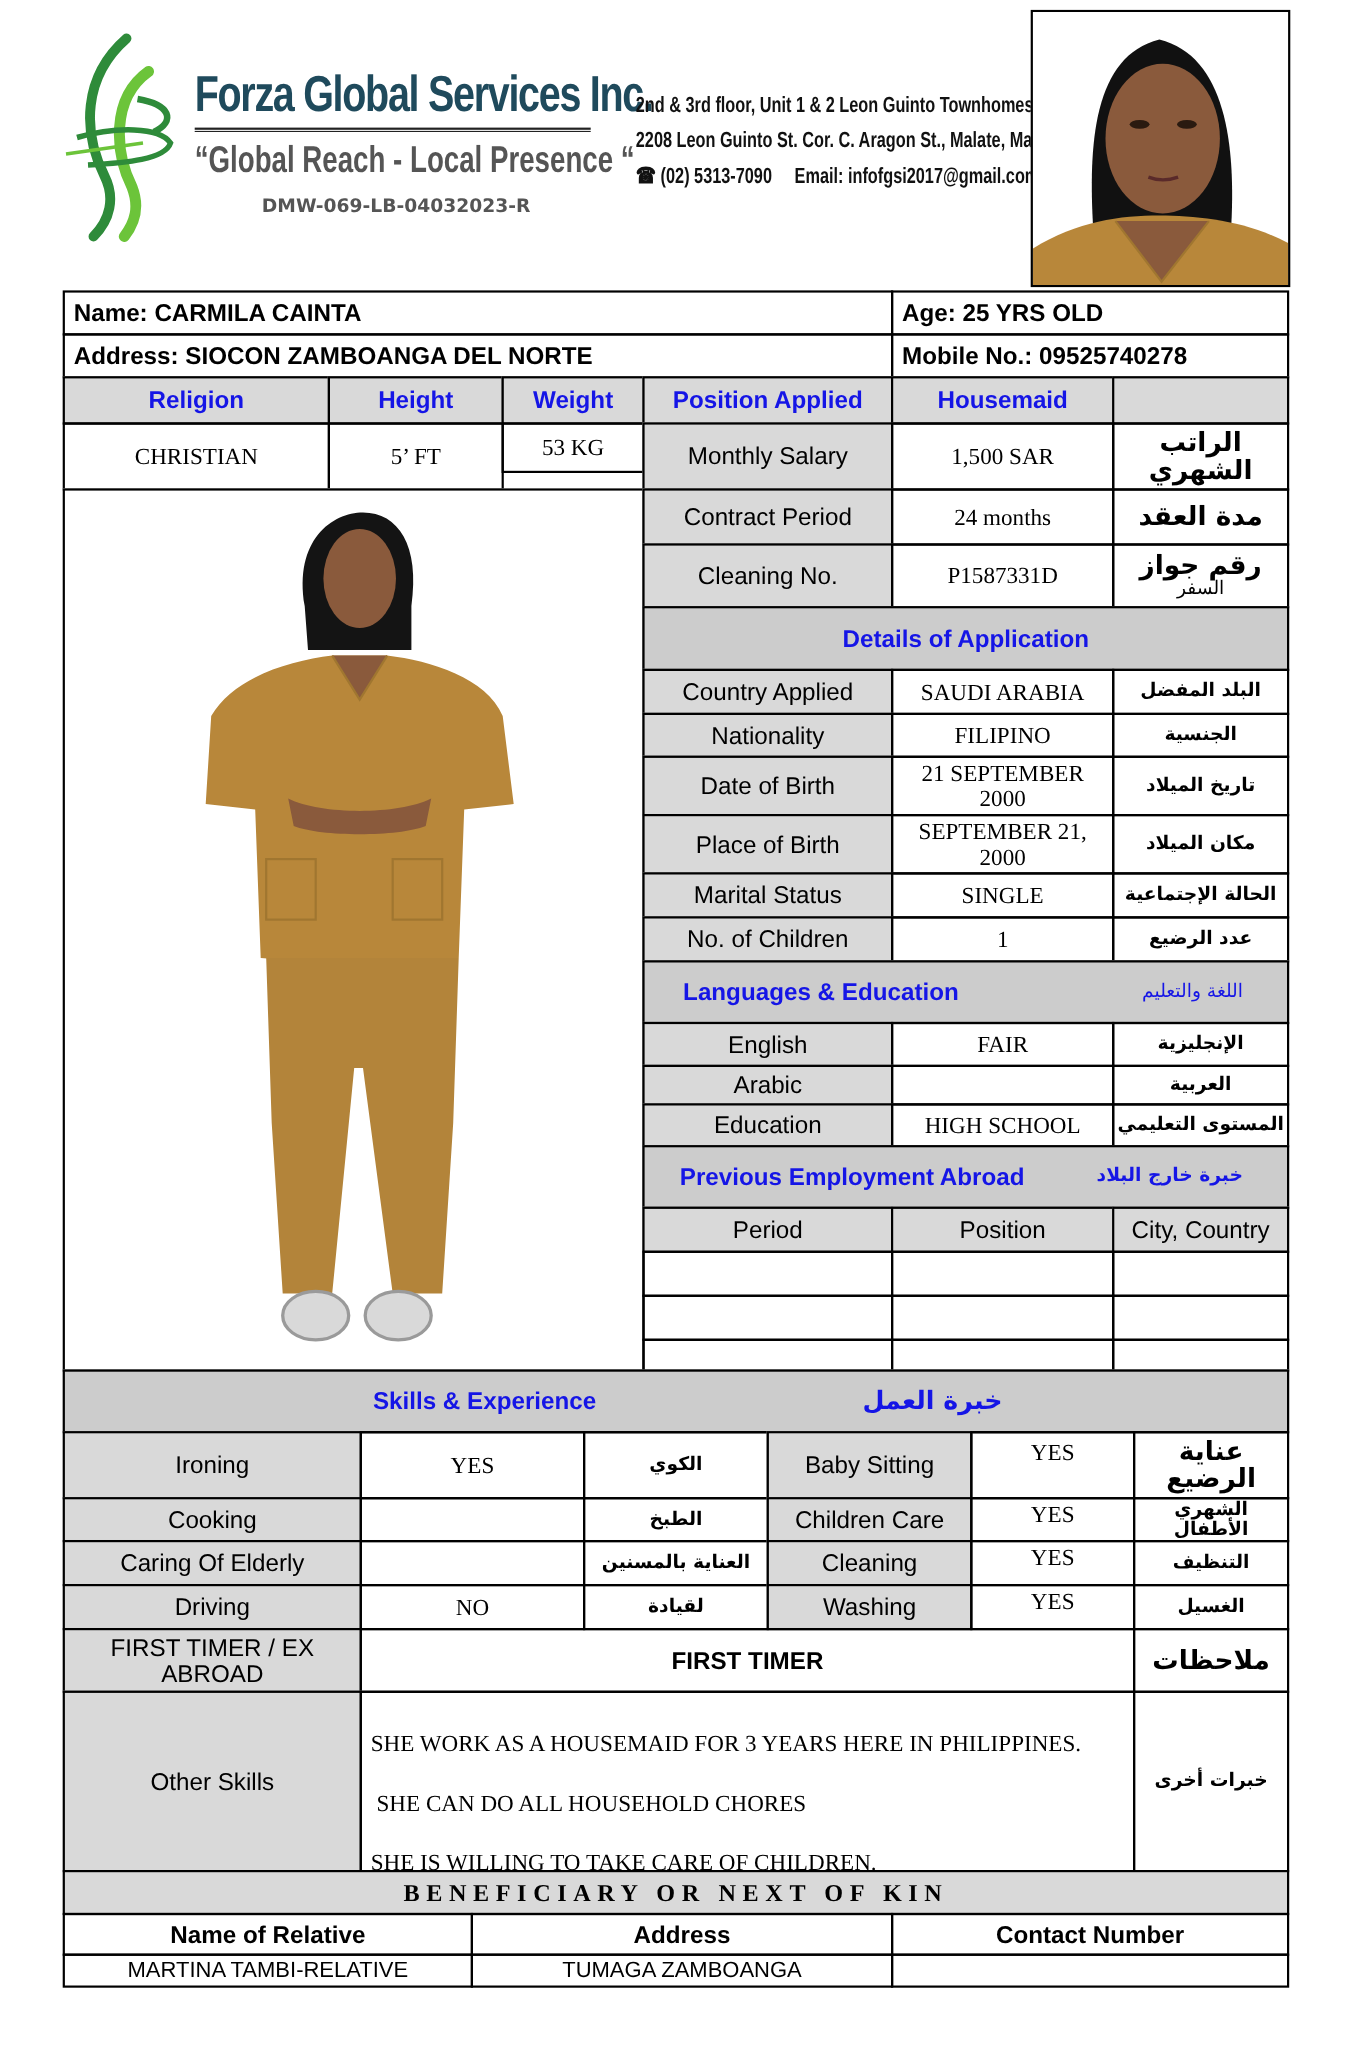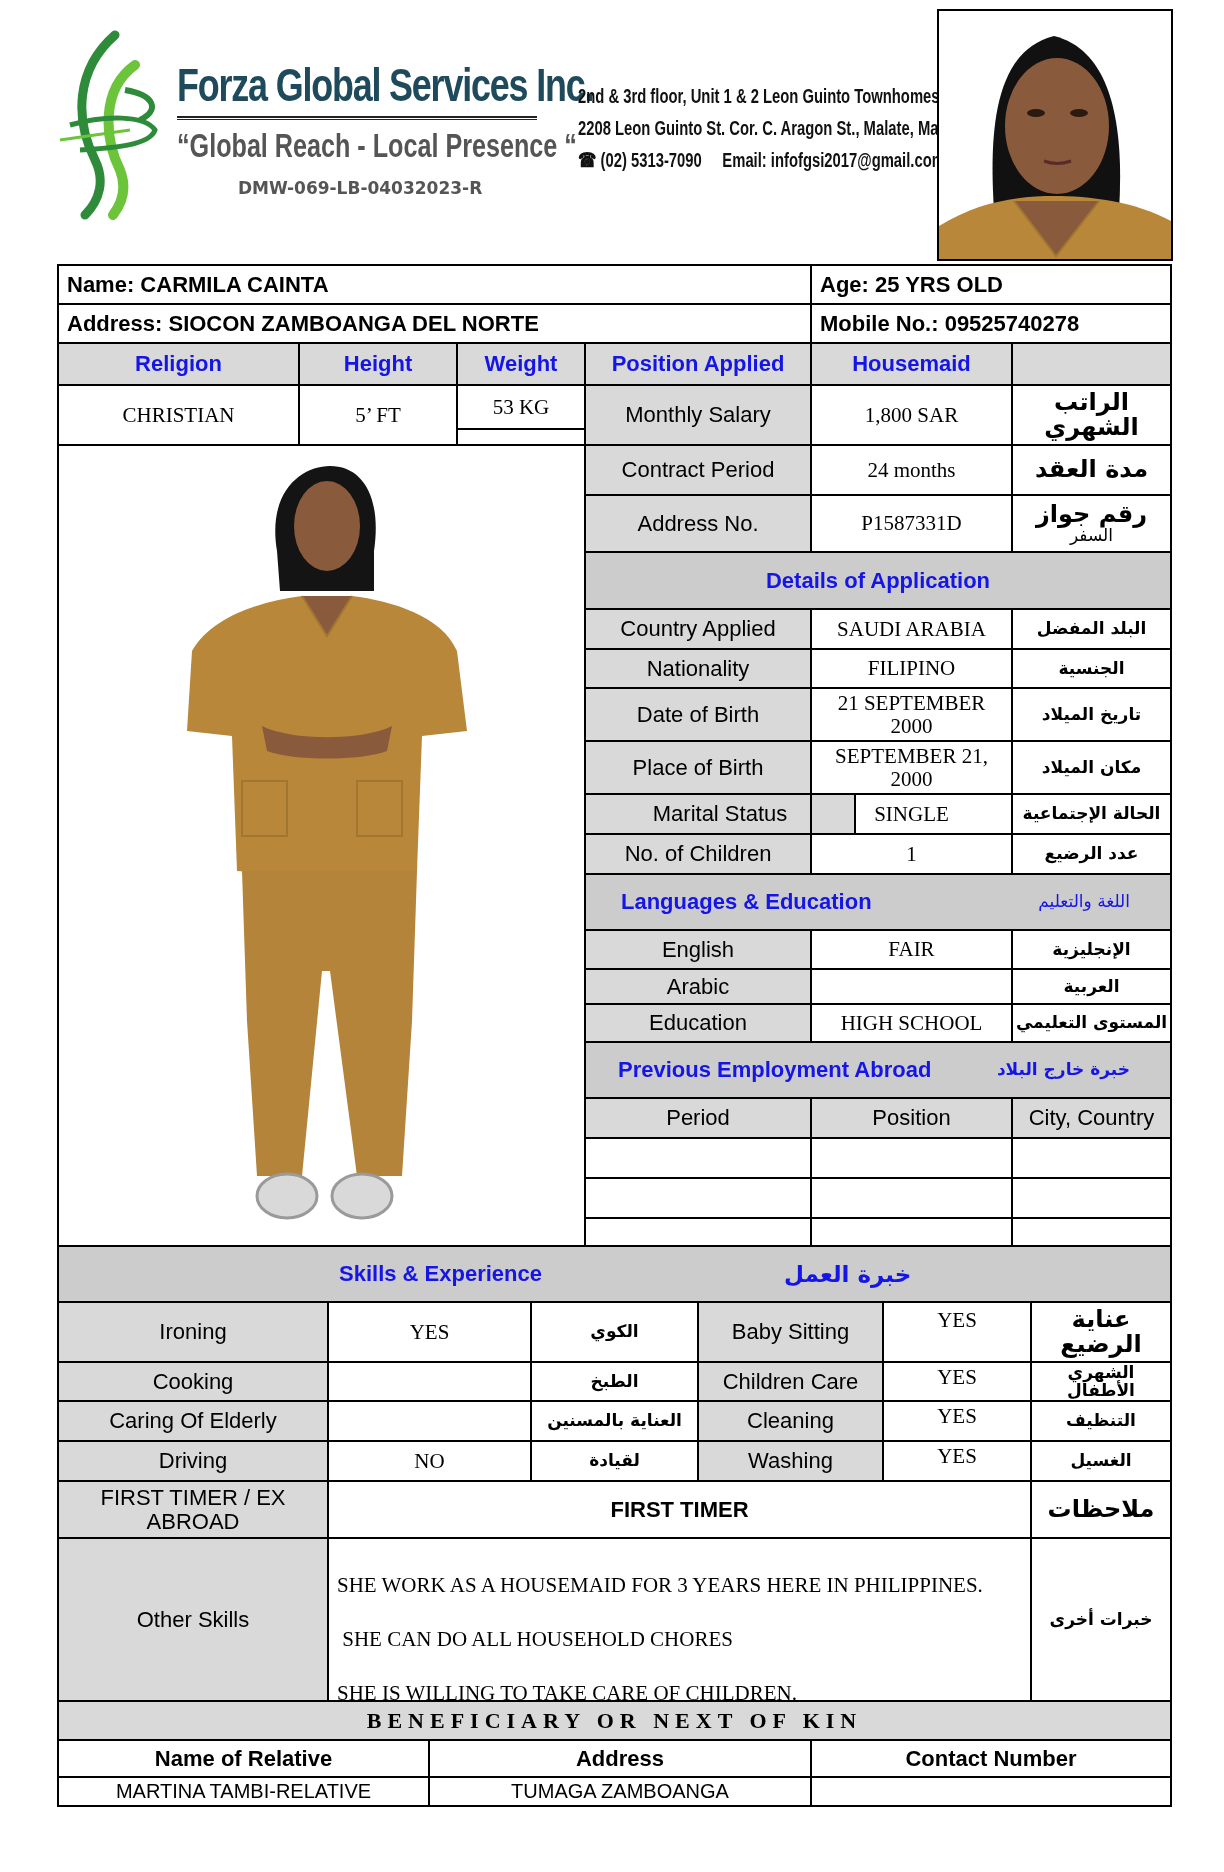--- a/index.html
+++ b/index.html
@@ -77,21 +77,21 @@
 <div class="cell grey sans bold blue" style="left:298px;top:342px;width:160px;height:44px;">Height</div>
 <div class="cell grey sans bold blue" style="left:456px;top:342px;width:130px;height:44px;">Weight</div>
 <div class="cell grey sans bold blue" style="left:584px;top:342px;width:228px;height:44px;">Position Applied</div>
 <div class="cell grey sans bold blue" style="left:810px;top:342px;width:203px;height:44px;">Housemaid</div>
 <div class="cell grey" style="left:1011px;top:342px;width:161px;height:44px;"></div>
 
 <div class="cell serif" style="left:57px;top:384px;width:243px;height:62px;">CHRISTIAN</div>
 <div class="cell serif" style="left:298px;top:384px;width:160px;height:62px;">5’ FT</div>
 <div class="cell serif" style="left:456px;top:384px;width:130px;height:46px;">53 KG</div>
 <div class="cell grey sans" style="left:584px;top:384px;width:228px;height:62px;">Monthly Salary</div>
-<div class="cell serif" style="left:810px;top:384px;width:203px;height:62px;">1,800 SAR</div>
+<div class="cell serif" style="left:810px;top:384px;width:203px;height:62px;">1,500 SAR</div>
 <div class="cell ar ar-lg" style="left:1011px;top:384px;width:161px;height:62px;padding:0 20px;">الراتب الشهري</div>
 
 <div class="cell" style="left:57px;top:444px;width:529px;height:803px;background:#fff;">
   <svg width="520" height="790" viewBox="0 0 520 790">
     <path d="M215 100 C205 40 240 15 268 15 C300 15 320 45 312 100 L312 140 L218 140 Z" fill="#141414"></path>
     <ellipse cx="265" cy="75" rx="33" ry="45" fill="#8a5a3c"></ellipse>
     <path d="M130 200 C150 165 200 150 240 145 L290 145 C330 150 380 165 395 200 L405 280 L360 285 L355 420 L240 425 L175 420 L170 285 L125 280 Z" fill="#b8873a"></path>
     <path d="M240 145 L265 185 L290 145" fill="#8a5a3c" stroke="#a07630" stroke-width="2"></path>
     <path d="M180 420 L355 420 L350 570 L340 725 L295 725 L268 520 L260 520 L240 725 L195 725 L185 570 Z" fill="#b3843a"></path>
     <path d="M200 275 C230 290 300 290 330 275 L325 300 C300 310 230 310 205 300 Z" fill="#8a5a3c"></path>
@@ -99,21 +99,21 @@
     <ellipse cx="300" cy="745" rx="30" ry="22" fill="#d9d9d9" stroke="#9a9a9a" stroke-width="3"></ellipse>
     <rect x="180" y="330" width="45" height="55" fill="none" stroke="#a07630" stroke-width="2"></rect>
     <rect x="295" y="330" width="45" height="55" fill="none" stroke="#a07630" stroke-width="2"></rect>
   </svg>
 </div>
 
 <div class="cell grey sans" style="left:584px;top:444px;width:228px;height:52px;">Contract Period</div>
 <div class="cell serif" style="left:810px;top:444px;width:203px;height:52px;">24 months</div>
 <div class="cell ar ar-lg" style="left:1011px;top:444px;width:161px;height:52px;">مدة العقد</div>
 
-<div class="cell grey sans" style="left:584px;top:494px;width:228px;height:59px;">Address No.</div>
+<div class="cell grey sans" style="left:584px;top:494px;width:228px;height:59px;">Cleaning No.</div>
 <div class="cell serif" style="left:810px;top:494px;width:203px;height:59px;">P1587331D</div>
 <div class="cell" style="left:1011px;top:494px;width:161px;height:59px;flex-direction:column;">
   <span class="ar ar-lg">رقم جواز</span>
   <span class="ar ar-sm" style="font-weight:normal;">السفر</span>
 </div>
 
 <div class="cell dgrey sans bold blue" style="left:584px;top:551px;width:588px;height:59px;">Details of Application</div>
 
 <div class="cell grey sans" style="left:584px;top:608px;width:228px;height:42px;">Country Applied</div>
 <div class="cell serif" style="left:810px;top:608px;width:203px;height:42px;">SAUDI ARABIA</div>
@@ -124,21 +124,21 @@
 <div class="cell ar ar-sm" style="left:1011px;top:648px;width:161px;height:41px;">الجنسية</div>
 
 <div class="cell grey sans" style="left:584px;top:687px;width:228px;height:55px;">Date of Birth</div>
 <div class="cell serif" style="left:810px;top:687px;width:203px;height:55px;padding:0 14px;">21 SEPTEMBER 2000</div>
 <div class="cell ar ar-sm" style="left:1011px;top:687px;width:161px;height:55px;">تاريخ الميلاد</div>
 
 <div class="cell grey sans" style="left:584px;top:740px;width:228px;height:55px;">Place of Birth</div>
 <div class="cell serif" style="left:810px;top:740px;width:203px;height:55px;padding:0 14px;">SEPTEMBER 21, 2000</div>
 <div class="cell ar ar-sm" style="left:1011px;top:740px;width:161px;height:55px;">مكان الميلاد</div>
 
-<div class="cell grey sans" style="left:584px;top:793px;width:272px;height:42px;">Marital Status</div>
+<div class="cell grey sans" style="left:584px;top:793px;width:228px;height:42px;">Marital Status</div>
 <div class="cell serif" style="left:810px;top:793px;width:203px;height:42px;">SINGLE</div>
 <div class="cell ar ar-sm" style="left:1011px;top:793px;width:161px;height:42px;text-align:center;">الحالة الإجتماعية</div>
 
 <div class="cell grey sans" style="left:584px;top:833px;width:228px;height:42px;">No. of Children</div>
 <div class="cell serif" style="left:810px;top:833px;width:203px;height:42px;">1</div>
 <div class="cell ar ar-sm" style="left:1011px;top:833px;width:161px;height:42px;">عدد الرضيع</div>
 
 <div class="cell dgrey" style="left:584px;top:873px;width:588px;height:58px;justify-content:space-between;padding:0 40px 0 35px;">
   <span class="sans bold blue">Languages &amp; Education</span>
   <span class="ar blue" style="font-weight:normal;font-size:17px;">اللغة والتعليم</span>

